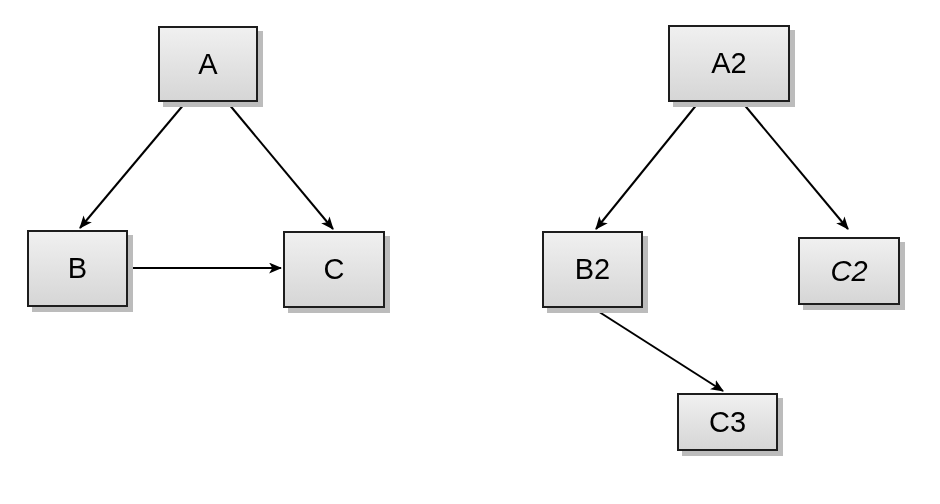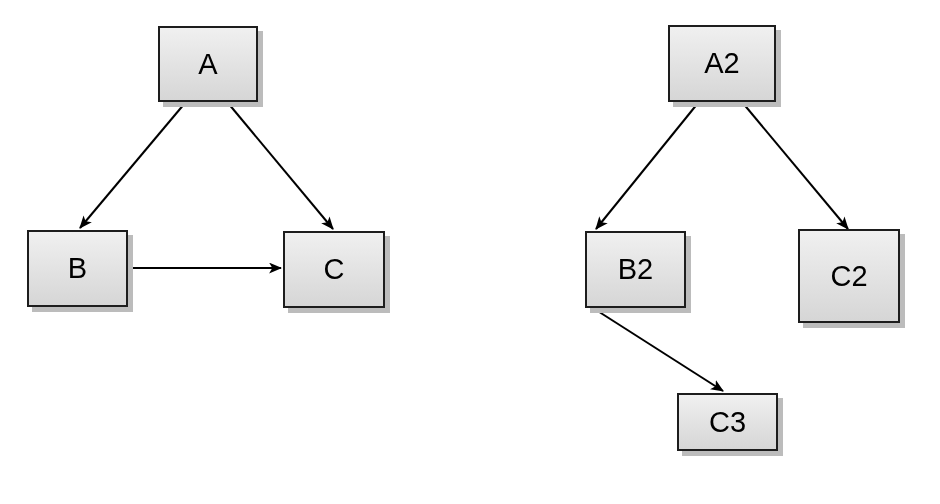--- a/index.html
+++ b/index.html
@@ -59,25 +59,25 @@
     </svg>
 <div class="node" style="left: 158px; top: 26px; width: 100px; height: 76px; border-color: rgb(29, 29, 29); background: linear-gradient(rgb(240, 240, 240), rgb(214, 214, 214)); box-shadow: rgb(188, 188, 188) 5px 5px 0px; color: rgb(0, 0, 0);">
       <span class="node-label">A</span>
     </div>
     <div class="node" style="left: 27px; top: 230px; width: 101px; height: 77px; border-color: rgb(29, 29, 29); background: linear-gradient(rgb(240, 240, 240), rgb(214, 214, 214)); box-shadow: rgb(188, 188, 188) 5px 5px 0px; color: rgb(0, 0, 0);">
       <span class="node-label">B</span>
     </div>
     <div class="node" style="left: 283px; top: 231px; width: 102px; height: 77px; border-color: rgb(29, 29, 29); background: linear-gradient(rgb(240, 240, 240), rgb(214, 214, 214)); box-shadow: rgb(188, 188, 188) 5px 5px 0px; color: rgb(0, 0, 0);">
       <span class="node-label">C</span>
     </div>
-    <div class="node" style="left: 668px; top: 25px; width: 108px; height: 77px; border-color: rgb(29, 29, 29); background: linear-gradient(rgb(240, 240, 240), rgb(214, 214, 214)); box-shadow: rgb(188, 188, 188) 5px 5px 0px; color: rgb(0, 0, 0); text-align: center;">
+    <div class="node" style="left: 668px; top: 25px; width: 122px; height: 77px; border-color: rgb(29, 29, 29); background: linear-gradient(rgb(240, 240, 240), rgb(214, 214, 214)); box-shadow: rgb(188, 188, 188) 5px 5px 0px; color: rgb(0, 0, 0); text-align: center;">
       <span class="node-label">A2</span>
     </div>
-    <div class="node" style="left: 542px; top: 231px; width: 101px; height: 77px; border-color: rgb(29, 29, 29); background: linear-gradient(rgb(240, 240, 240), rgb(214, 214, 214)); box-shadow: rgb(188, 188, 188) 5px 5px 0px; color: rgb(0, 0, 0); margin-left: 43px;">
+    <div class="node" style="left: 542px; top: 231px; width: 101px; height: 77px; border-color: rgb(29, 29, 29); background: linear-gradient(rgb(240, 240, 240), rgb(214, 214, 214)); box-shadow: rgb(188, 188, 188) 5px 5px 0px; color: rgb(0, 0, 0);">
       <span class="node-label">B2</span>
     </div>
-    <div class="node" style="left: 798px; top: 229px; width: 102px; height: 94px; border-color: rgb(29, 29, 29); background: linear-gradient(rgb(240, 240, 240), rgb(214, 214, 214)); box-shadow: rgb(188, 188, 188) 5px 5px 0px; color: rgb(0, 0, 0);">
+    <div class="node" style="left: 798px; top: 237px; width: 102px; height: 68px; border-color: rgb(29, 29, 29); background: linear-gradient(rgb(240, 240, 240), rgb(214, 214, 214)); box-shadow: rgb(188, 188, 188) 5px 5px 0px; color: rgb(0, 0, 0); font-style: italic;">
       <span class="node-label">C2</span>
     </div>
     <div class="node" style="left: 677px; top: 393px; width: 101px; height: 58px; border-color: rgb(29, 29, 29); background: linear-gradient(rgb(240, 240, 240), rgb(214, 214, 214)); box-shadow: rgb(188, 188, 188) 5px 5px 0px; color: rgb(0, 0, 0);">
       <span class="node-label">C3</span>
     </div>
   </div>
 
 </body></html>

